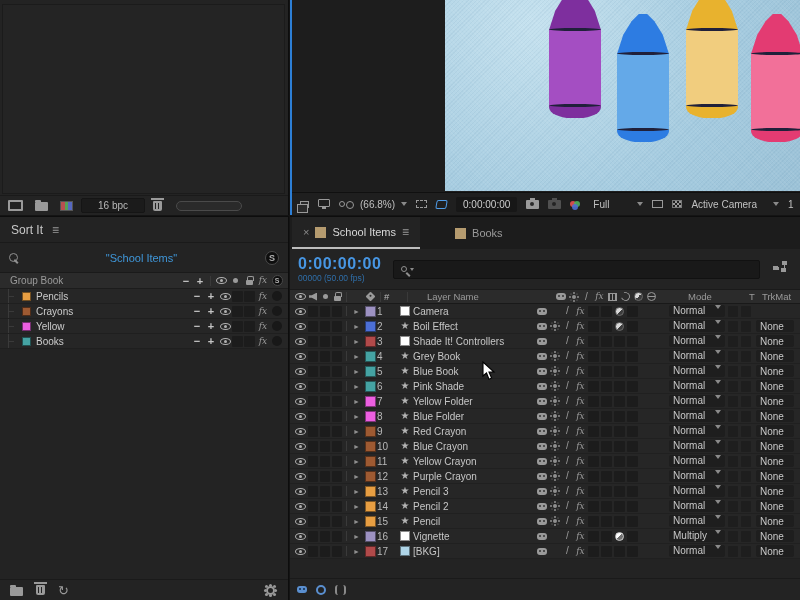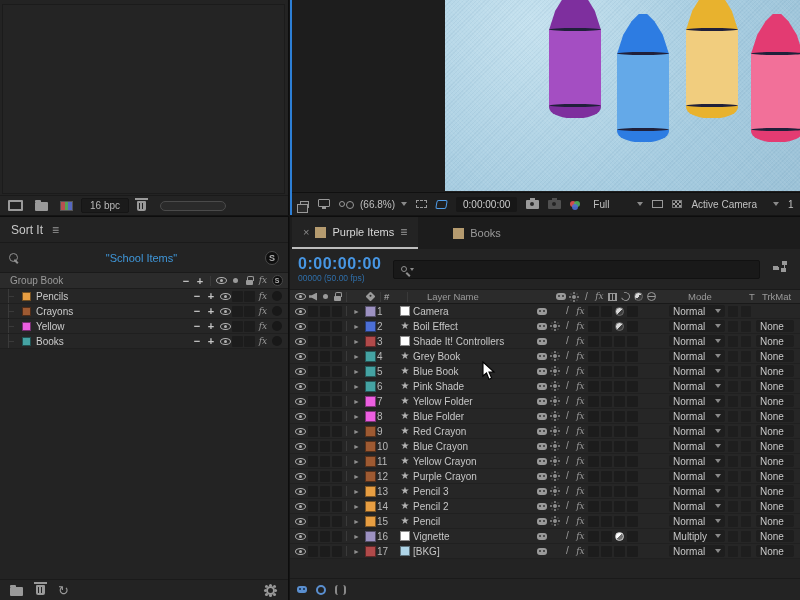--- a/index.html
+++ b/index.html
@@ -72,21 +72,21 @@
   .i-flow{width:14px;height:11px;position:relative}
   .i-flow::before{content:"";position:absolute;right:1px;top:0;width:5px;height:4px;background:#999;box-shadow:-9px 5px 0 #999,-1px 7px 0 #999}
   .i-flow::after{content:"";position:absolute;right:3px;top:4px;width:1px;height:3px;background:#999;box-shadow:-6px 2px 0 #999}
   .cellbox{width:11px;height:11px;background:#1c1c1c;border-radius:1px;margin-right:1px}
 
   
   #project{left:0;top:0;width:289px;height:215px;background:#232323;border-right:1px solid #0d0d0d}
   .proj-empty{position:absolute;left:2px;top:4px;right:3px;bottom:21px;background:#242424;border:1px solid #1b1b1b}
   .proj-bar{position:absolute;left:0;bottom:0;right:0;height:20px;background:#232323;border-top:1px solid #1a1a1a;
             display:flex;align-items:center;padding-left:8px}
-  .bpc{background:#1b1b1b;border:1px solid #151515;border-radius:2px;color:#b8b8b8;font-size:10px;padding:1px 8px;margin:0 8px}
+  .bpc{background:#1b1b1b;border:1px solid #151515;border-radius:2px;color:#b8b8b8;font-size:10px;padding:1px 16px;margin:0 8px}
   .proj-scroll{width:66px;height:10px;border:1px solid #4a4a4a;border-radius:5px;background:#2a2a2a;margin-left:14px}
 
   
   #sort{left:0;top:216px;width:289px;height:384px;background:#232323;border-right:1px solid #0d0d0d;border-top:1px solid #0d0d0d}
   .sort-title{height:25px;display:flex;align-items:center;gap:9px;padding:0 11px;font-size:12px;color:#c8c8c8}
   .t-burger{color:#9a9a9a;font-size:12px}
   .sort-search{height:31px;display:flex;align-items:center;background:#232323;border-top:1px solid #1a1a1a;
                border-bottom:1px solid #1a1a1a;padding:0 9px}
   .sort-search .mid{flex:1;text-align:center;color:#3f96d8;font-size:11px}
   .sort-head{height:16px;background:#2b2b2b;border-bottom:1px solid #1c1c1c;display:flex;align-items:center;
@@ -147,21 +147,21 @@
   .c-exp{width:13px;flex:none;color:#8f8f8f;font-size:7px;display:flex;justify-content:center}
   .c-lab{width:14px;flex:none;display:flex;justify-content:center}
   .lswatch{width:11px;height:11px;border:1px solid rgba(0,0,0,.45)}
   .c-num{width:20px;flex:none;color:#b8b8b8}
   .c-ico{width:16px;flex:none;display:flex;justify-content:center;align-items:center}
   .lsq{width:10px;height:10px;border:1px solid rgba(0,0,0,.45)}
   .c-name{flex:1;overflow:hidden;white-space:nowrap}
   .c-sw{width:108px;flex:none;display:flex;align-items:center}
   .swc{width:13px;flex:none;display:flex;justify-content:center;align-items:center}
   .c-mode{width:56px;flex:none;margin-left:26px;height:12px;background:#1e1e1e;border-radius:2px;
-          display:flex;align-items:center;justify-content:space-between;padding:0 4px;color:#c8c8c8}
+          display:flex;justify-content:space-between;padding:0 4px;color:#c8c8c8}
   .c-tc{width:10px;height:11px;flex:none;margin-left:3px;background:#1e1e1e;border-radius:1px}
   .c-trk{width:38px;flex:none;margin-left:5px;margin-right:6px;height:12px;background:#1e1e1e;border-radius:2px;
          display:flex;align-items:center;padding:0 4px;color:#c8c8c8}
   .c-trk.empty,.c-tc.empty{background:transparent}
   .h-label{color:#9a9a9a}
   .tl-bottom{position:absolute;left:0;bottom:0;right:0;height:22px;background:#232323;border-top:1px solid #1a1a1a;
              display:flex;align-items:center;gap:9px;padding-left:7px}
   .i-shy.blue{background:#5a8fd0}.i-shy.blue::after{background:#102a4a;box-shadow:4px 0 0 #102a4a}
   .i-fbb{width:10px;height:10px;border-radius:50%;border:2px solid #5a8fd0}
   .i-mbb{width:11px;height:10px;border-left:2px solid #8a8a8a;border-right:2px solid #8a8a8a;border-radius:3px}
@@ -351,21 +351,21 @@
     </span>
     <span>1</span>
   </div>
 </div>
 
 <div class="panel" id="timeline">
   <div class="tabs">
     <div class="tab active">
       <span class="t-close">×</span>
       <span class="tabsq"></span>
-      <span>Purple Items</span>
+      <span>School Items</span>
       <span class="t-burger">≡</span>
     </div>
     <div class="tab" style="margin-left:24px">
       <span class="tabsq"></span>
       <span>Books</span>
     </div>
   </div>
   <div class="tc-row">
     <div>
       <div class="tc-main">0:00:00:00</div>

